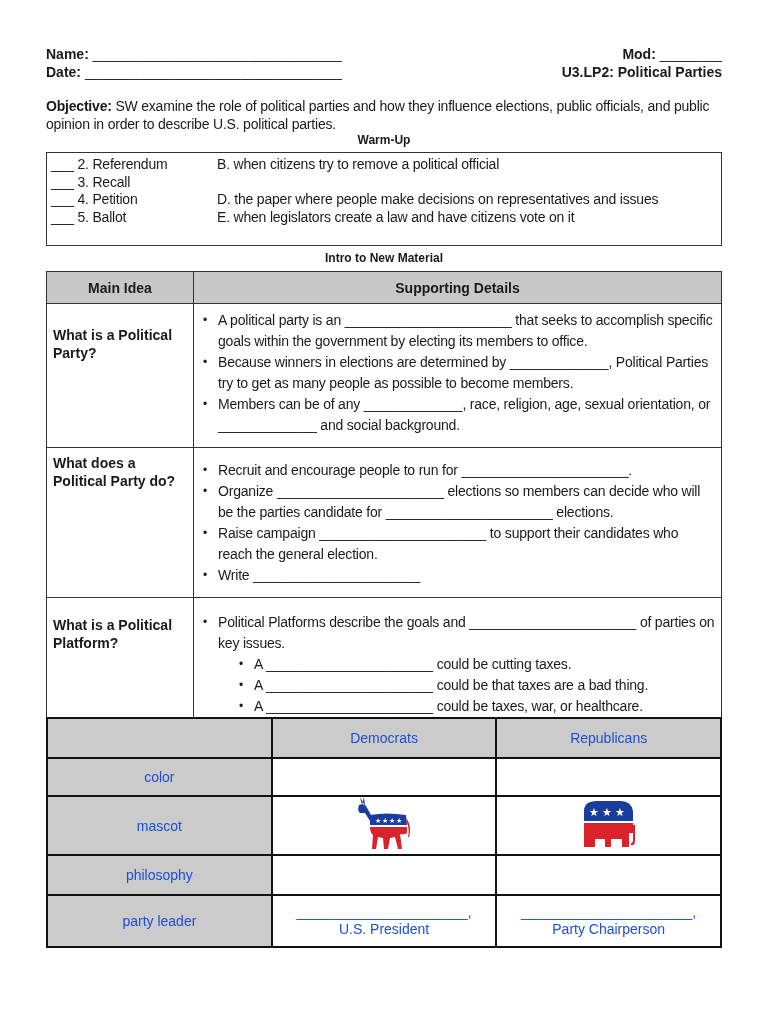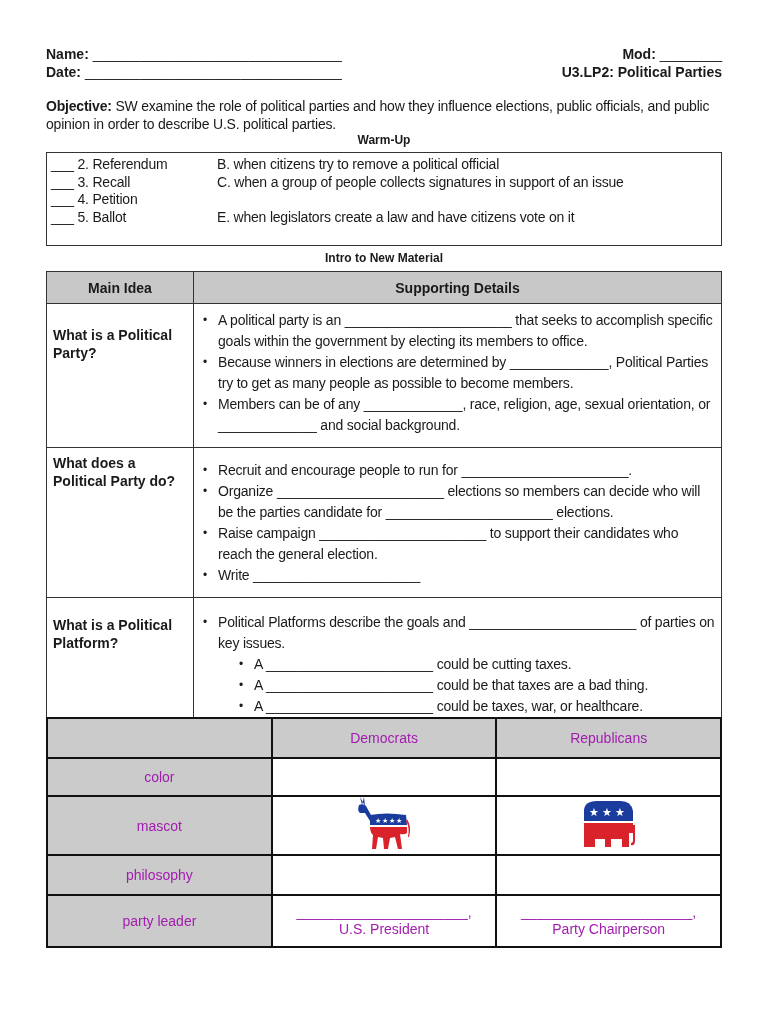--- a/index.html
+++ b/index.html
@@ -50,21 +50,21 @@
     .notes .mi { width: 147px; font-weight: bold; padding: 22px 6px 0 6px; line-height: 18px; }
     .notes .sd { padding: 6px 6px 0 6px; }
     .bullet { display: flex; line-height: 21px; letter-spacing: -0.2px; }
     .bullet .dot { width: 18px; flex: none; padding-left: 3px; font-size: 12px; }
     .bullet.sub { padding-left: 36px; }
     .bullet .txt { flex: 1; }
 
     .parties {
       position: absolute; left: 46px; top: 717px; width: 676px;
     }
-    .parties td { border: 2.5px solid #111; text-align: center; vertical-align: middle; font-size: 14px; color: #a21caf; }
+    .parties td { border: 2.5px solid #111; text-align: center; vertical-align: middle; font-size: 14px; color: #1d4ed8; }
     .parties .gray { background: #cbcbcb; }
     .parties .c0 { width: 226px; }
     .parties .c1 { width: 225px; }
     .parties .c2 { width: 225px; }
     .leader-line { display: block; line-height: 16px; }
     .leader-title { display: block; line-height: 18px; }
     .mascot { display: inline-block; vertical-align: middle; }
   </style>
 </head>
 <body>
@@ -90,24 +90,24 @@
 
 <div class="section-title" style="top:133px;">Warm-Up</div>
 
 <div class="warmup">
   <div class="wu-row">
     <span class="wu-term">___ 2. Referendum</span>
     <span class="wu-def">B. when citizens try to remove a political official</span>
   </div>
   <div class="wu-row">
     <span class="wu-term">___ 3. Recall</span>
-    <span class="wu-def">C. when a group of people collects signatures in support of an issue</span>
   </div>
   <div class="wu-row">
     <span class="wu-term">___ 4. Petition</span>
+    <span class="wu-def">D. the paper where people make decisions on representatives and issues</span>
   </div>
   <div class="wu-row">
     <span class="wu-term">___ 5. Ballot</span>
     <span class="wu-def">E. when legislators create a law and have citizens vote on it</span>
   </div>
 </div>
 
 <div class="section-title" style="top:251px;">Intro to New Material</div>
 
 <table class="notes">

